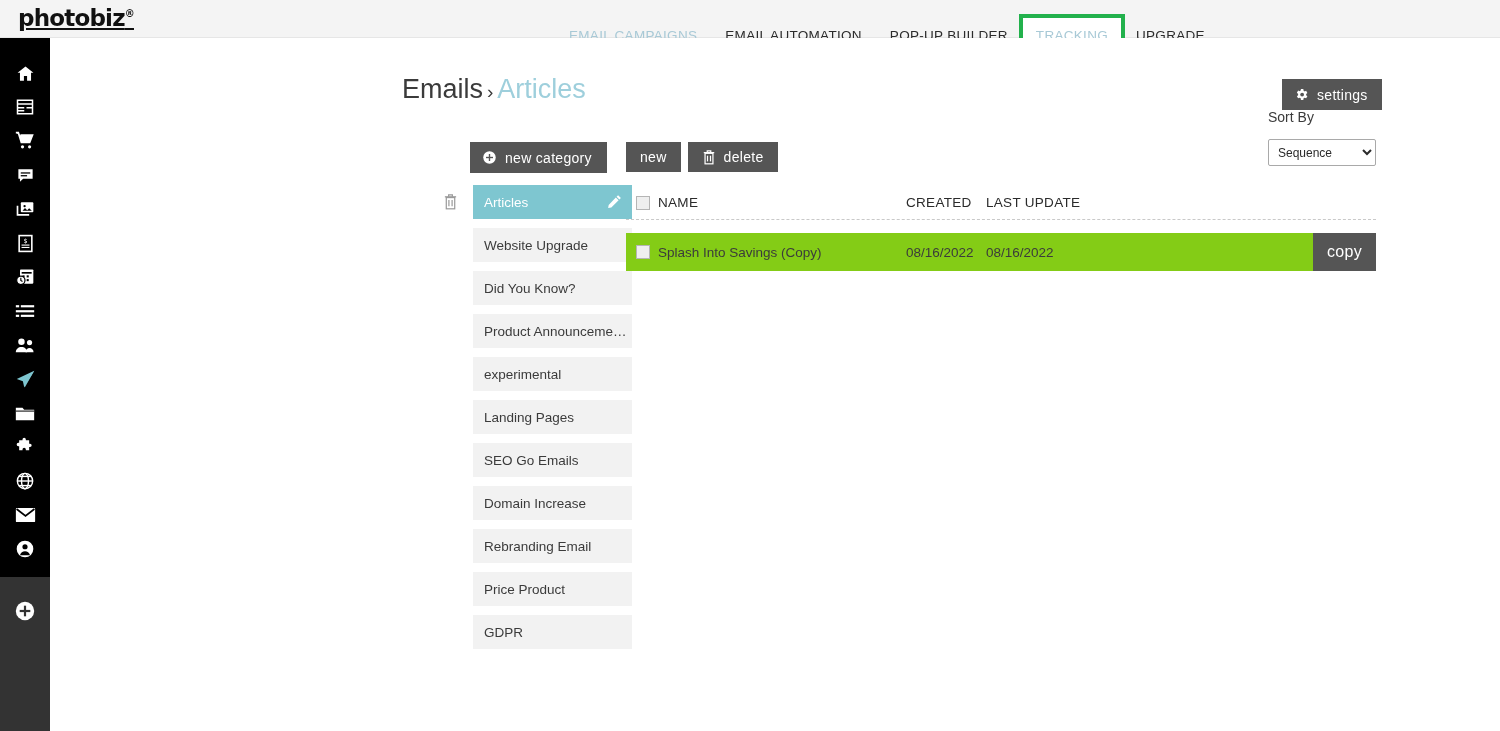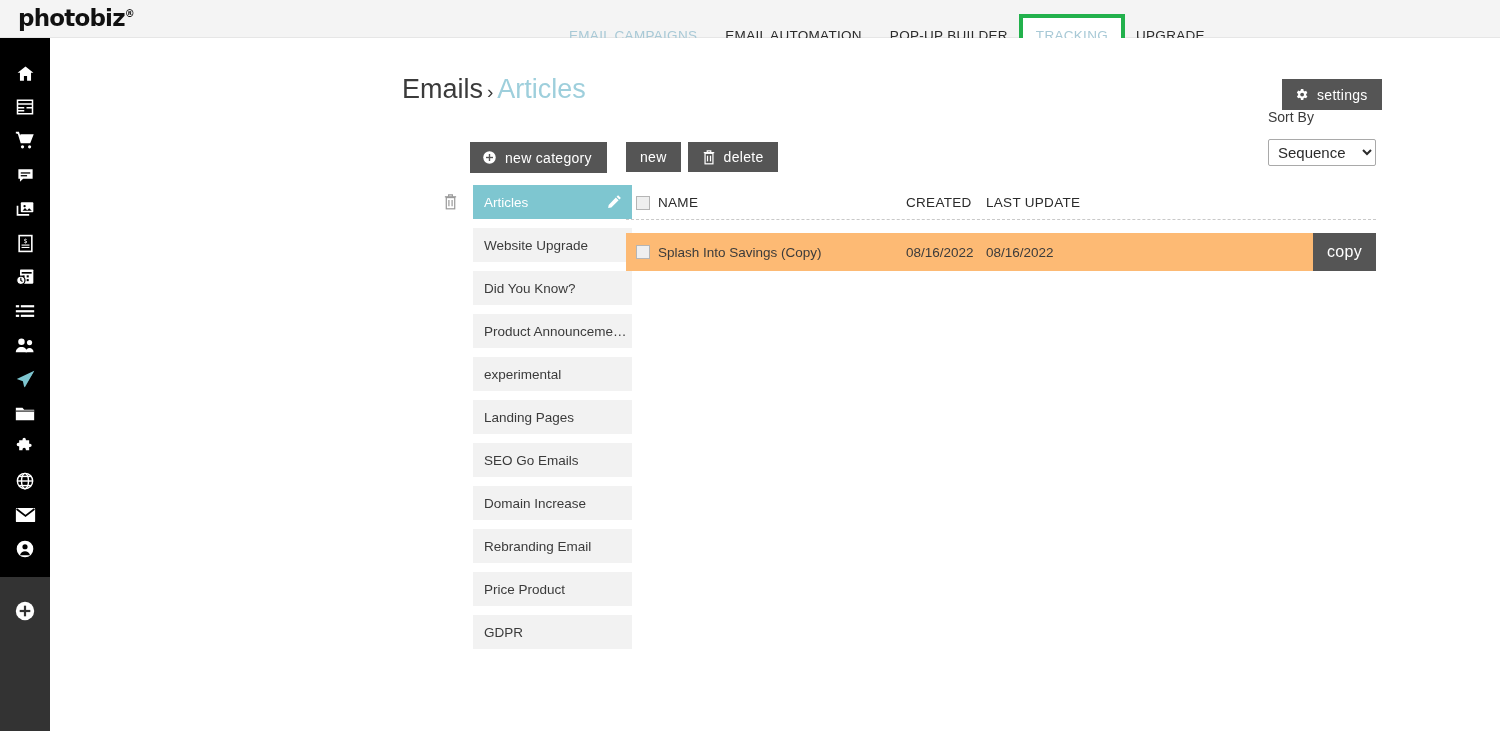--- a/index.html
+++ b/index.html
@@ -20,20 +20,21 @@
     border-bottom: 1px solid #e6e6e6;
   }
   .logo {
     position: absolute;
     left: 18px; top: 5px;
     font-size: 23px;
     font-weight: bold;
     letter-spacing: -0.8px;
     color: #111;
     font-family: "DejaVu Sans", sans-serif;
+    text-decoration: underline;
   }
   .logo sup {
     font-size: 10px;
     vertical-align: super;
     line-height: 0;
   }
   .topnav {
     position: absolute;
     left: 555px; top: 16px;
     height: 38px;
@@ -136,21 +137,21 @@
   .sortby-label {
     position: absolute;
     left: 1218px; top: 71px;
     font-size: 14px;
     color: #3b3b3b;
   }
   .sortby-select {
     position: absolute;
     left: 1218px; top: 101px;
     width: 108px; height: 27px;
-    font-size: 15px;
+    font-size: 12px;
     font-family: "Liberation Sans", sans-serif;
     color: #2b2b2b;
     background: #ffffff;
     border: 1px solid #a9a9a9;
     border-radius: 2px;
     padding-left: 5px;
   }
 
   
   .new-category-btn {
@@ -218,21 +219,21 @@
     height: 34px;
     font-size: 13.5px;
     color: #2b2b2b;
     letter-spacing: 0.3px;
     border-bottom: 1px dashed #c9c9c9;
   }
   .tbl-row {
     display: flex;
     align-items: center;
     height: 38px;
-    background: #fdba74;
+    background: #84cc16;
     font-size: 13.5px;
     color: #3b3b3b;
     margin-top: 13px;
     position: relative;
   }
   .c-check { width: 32px; padding-left: 10px; display:flex; align-items:center; }
   .c-name { width: 248px; }
   .c-created { width: 80px; }
   .c-update { width: 330px; }
   .chk {

